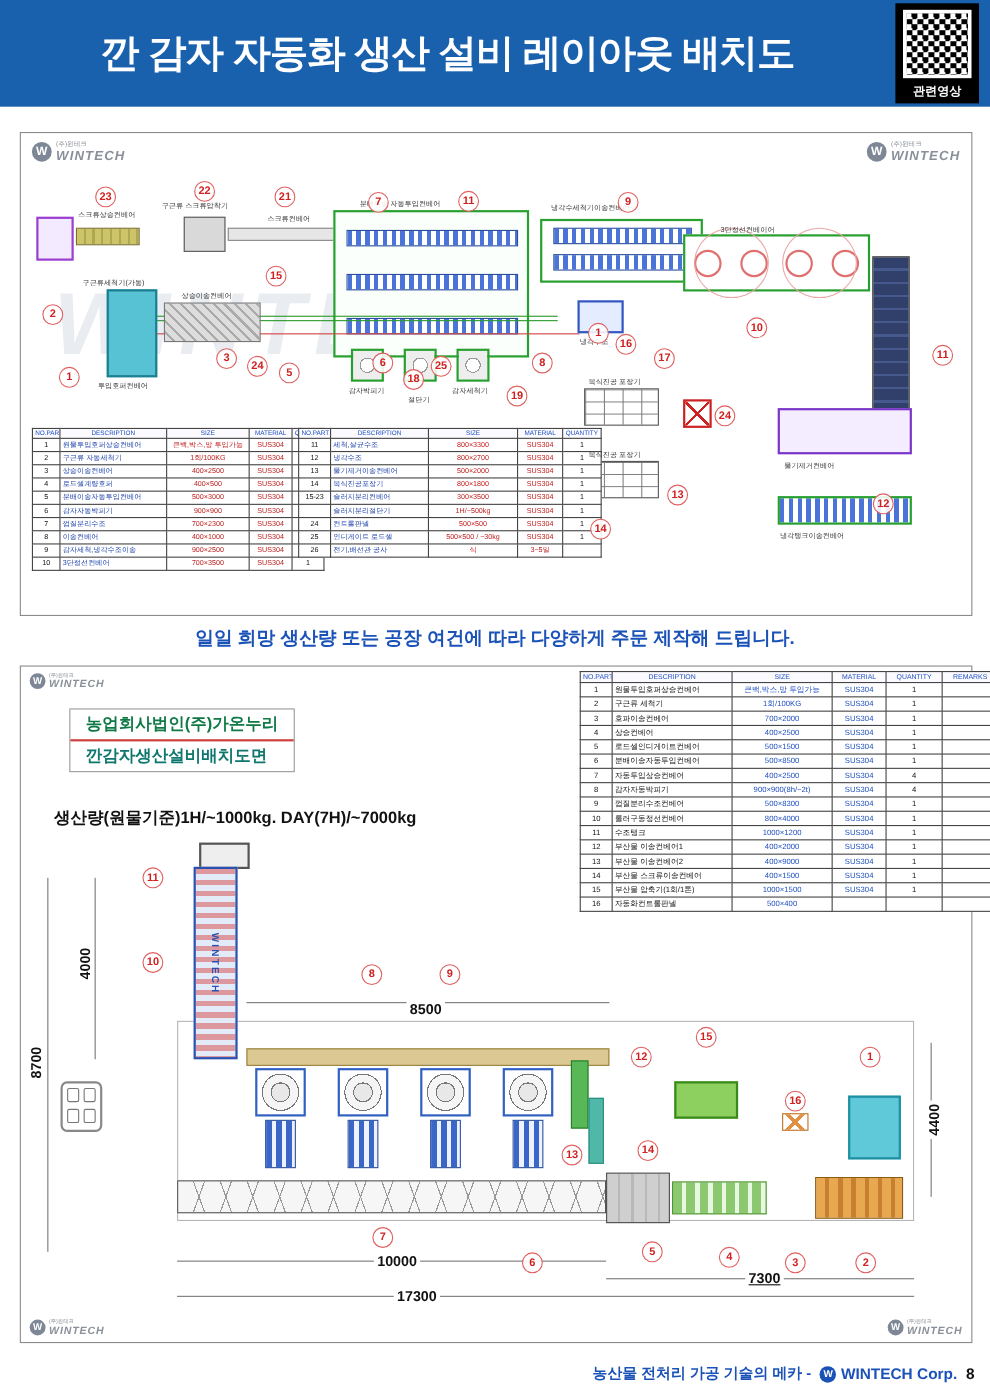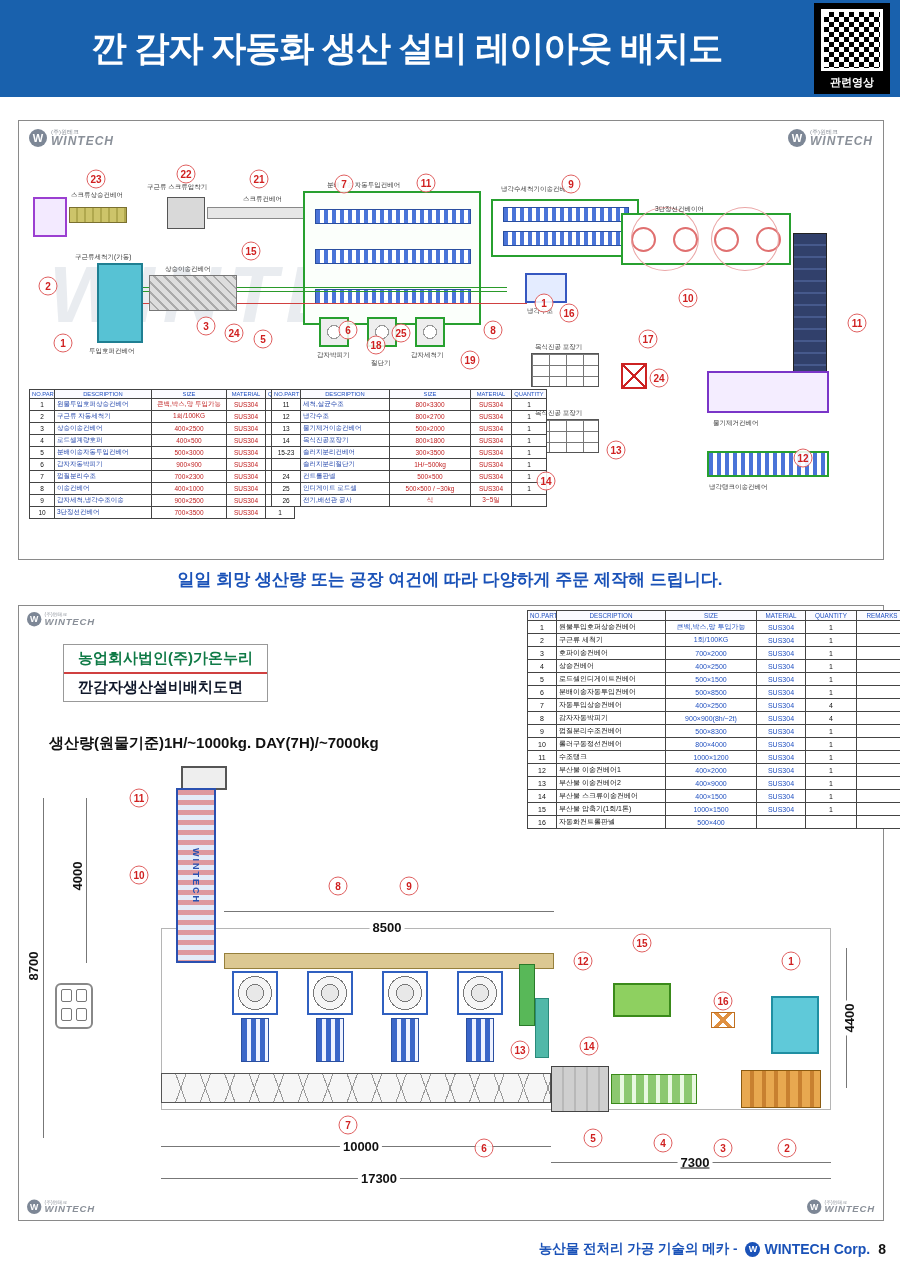--- a/index.html
+++ b/index.html
@@ -81,21 +81,21 @@
   .t2 td:nth-child(2){text-align:left;}
   .t2 td:nth-child(3),.t2 td:nth-child(4){color:#2050c0;}
   .t2 th:nth-child(1){width:24px;} .t2 th:nth-child(2){width:104px;} .t2 th:nth-child(3){width:86px;}
   .t2 th:nth-child(4){width:44px;} .t2 th:nth-child(5){width:46px;} .t2 th:nth-child(6){width:46px;}
 
   
   .companybox{position:absolute;left:44px;top:38px;border:1px solid #999;z-index:5;background:#fff;
               text-align:left;}
   .companybox .l1{display:block;padding:4px 14px;font-size:15px;font-weight:bold;color:#0f7a46;
                   border-bottom:2px solid #d04040;}
-  .companybox .l2{display:block;padding:4px 14px;font-size:15px;font-weight:bold;color:#0f172a;}
+  .companybox .l2{display:block;padding:4px 14px;font-size:15px;font-weight:bold;color:#0f766e;}
   .capacity{position:absolute;left:30px;top:128px;font-size:15px;font-weight:bold;color:#111;z-index:5;}
 
   
   .note{position:absolute;left:0;top:568px;width:900px;text-align:center;font-size:17px;
         font-weight:bold;color:#1a52b8;}
   .footer{position:absolute;right:14px;top:1240px;display:flex;align-items:center;gap:8px;}
   .tagline{color:#1a52b8;font-weight:bold;font-size:13.5px;}
   .fbrand{display:flex;align-items:center;gap:4px;color:#1a52b8;font-weight:800;font-size:14px;}
   .fcircle{width:15px;height:15px;border-radius:50%;background:#1a52b8;color:#fff;font-size:9px;
            font-weight:bold;display:flex;align-items:center;justify-content:center;}
@@ -185,21 +185,21 @@
         <div class="callout" style="left: 187px; top: 205px;">3</div>
         <div class="callout" style="left: 215px; top: 212px;">24</div>
         <div class="callout" style="left: 244px; top: 218px;">5</div>
         <div class="callout" style="left: 329px; top: 209px;">6</div>
         <div class="callout" style="left: 357px; top: 224px;">18</div>
         <div class="callout" style="left: 382px; top: 212px;">25</div>
         <div class="callout" style="left: 474px; top: 209px;">8</div>
         <div class="callout" style="left: 451px; top: 239px;">19</div>
         <div class="callout" style="left: 525px; top: 182px;">1</div>
         <div class="callout" style="left: 550px; top: 192px;">16</div>
-        <div class="callout" style="left: 585px; top: 218px; margin-left: 44px;">17</div>
+        <div class="callout" style="left: 585px; top: 205px;">17</div>
         <div class="callout" style="left: 669px; top: 177px;">10</div>
         <div class="callout" style="left: 838px; top: 202px;">11</div>
         <div class="callout" style="left: 597px; top: 329px;">13</div>
         <div class="callout" style="left: 527px; top: 360px;">14</div>
         <div class="callout" style="left: 640px; top: 257px;">24</div>
         <div class="callout" style="left: 784px; top: 337px;">12</div>
         <div class="mlabel" style="left: 52px; top: 70px;">스크류상승컨베어</div>
         <div class="mlabel" style="left: 128px; top: 62px;">구근류 스크류압착기</div>
         <div class="mlabel" style="left: 224px; top: 74px;">스크류컨베어</div>
         <div class="mlabel" style="left: 308px; top: 60px;">분배이송 자동투입컨베어</div>
@@ -607,21 +607,21 @@
         <div class="callout" style="left: 501px; top: 444px;">13</div>
         <div class="callout" style="left: 570px; top: 440px;">14</div>
         <div class="callout" style="left: 329px; top: 519px;">7</div>
         <div class="callout" style="left: 465px; top: 542px;">6</div>
         <div class="callout" style="left: 574px; top: 532px;">5</div>
         <div class="callout" style="left: 644px; top: 537px;">4</div>
         <div class="callout" style="left: 704px; top: 542px;">3</div>
         <div class="callout" style="left: 768px; top: 542px;">2</div>
         <div class="dimlabel rot" style="left: 58px; top: 270px;">4000</div>
         <div class="dimlabel rot" style="left: 14px; top: 360px;">8700</div>
-        <div class="dimlabel" style="left: 368px; top: 321px;">8500</div>
+        <div class="dimlabel" style="left: 368px; top: 311px;">8500</div>
         <div class="dimlabel" style="left: 342px; top: 540px;">10000</div>
         <div class="dimlabel" style="left: 360px; top: 572px;">17300</div>
         <div class="dimlabel" style="left: 676px; top: 556px; text-decoration: underline;">7300</div>
         <div class="dimlabel rot" style="left: 830px; top: 412px;">4400</div>
       </div>
   </section>
 
   <footer class="footer">
     <span class="tagline">농산물 전처리 가공 기술의 메카 -</span>
     <span class="fbrand">

